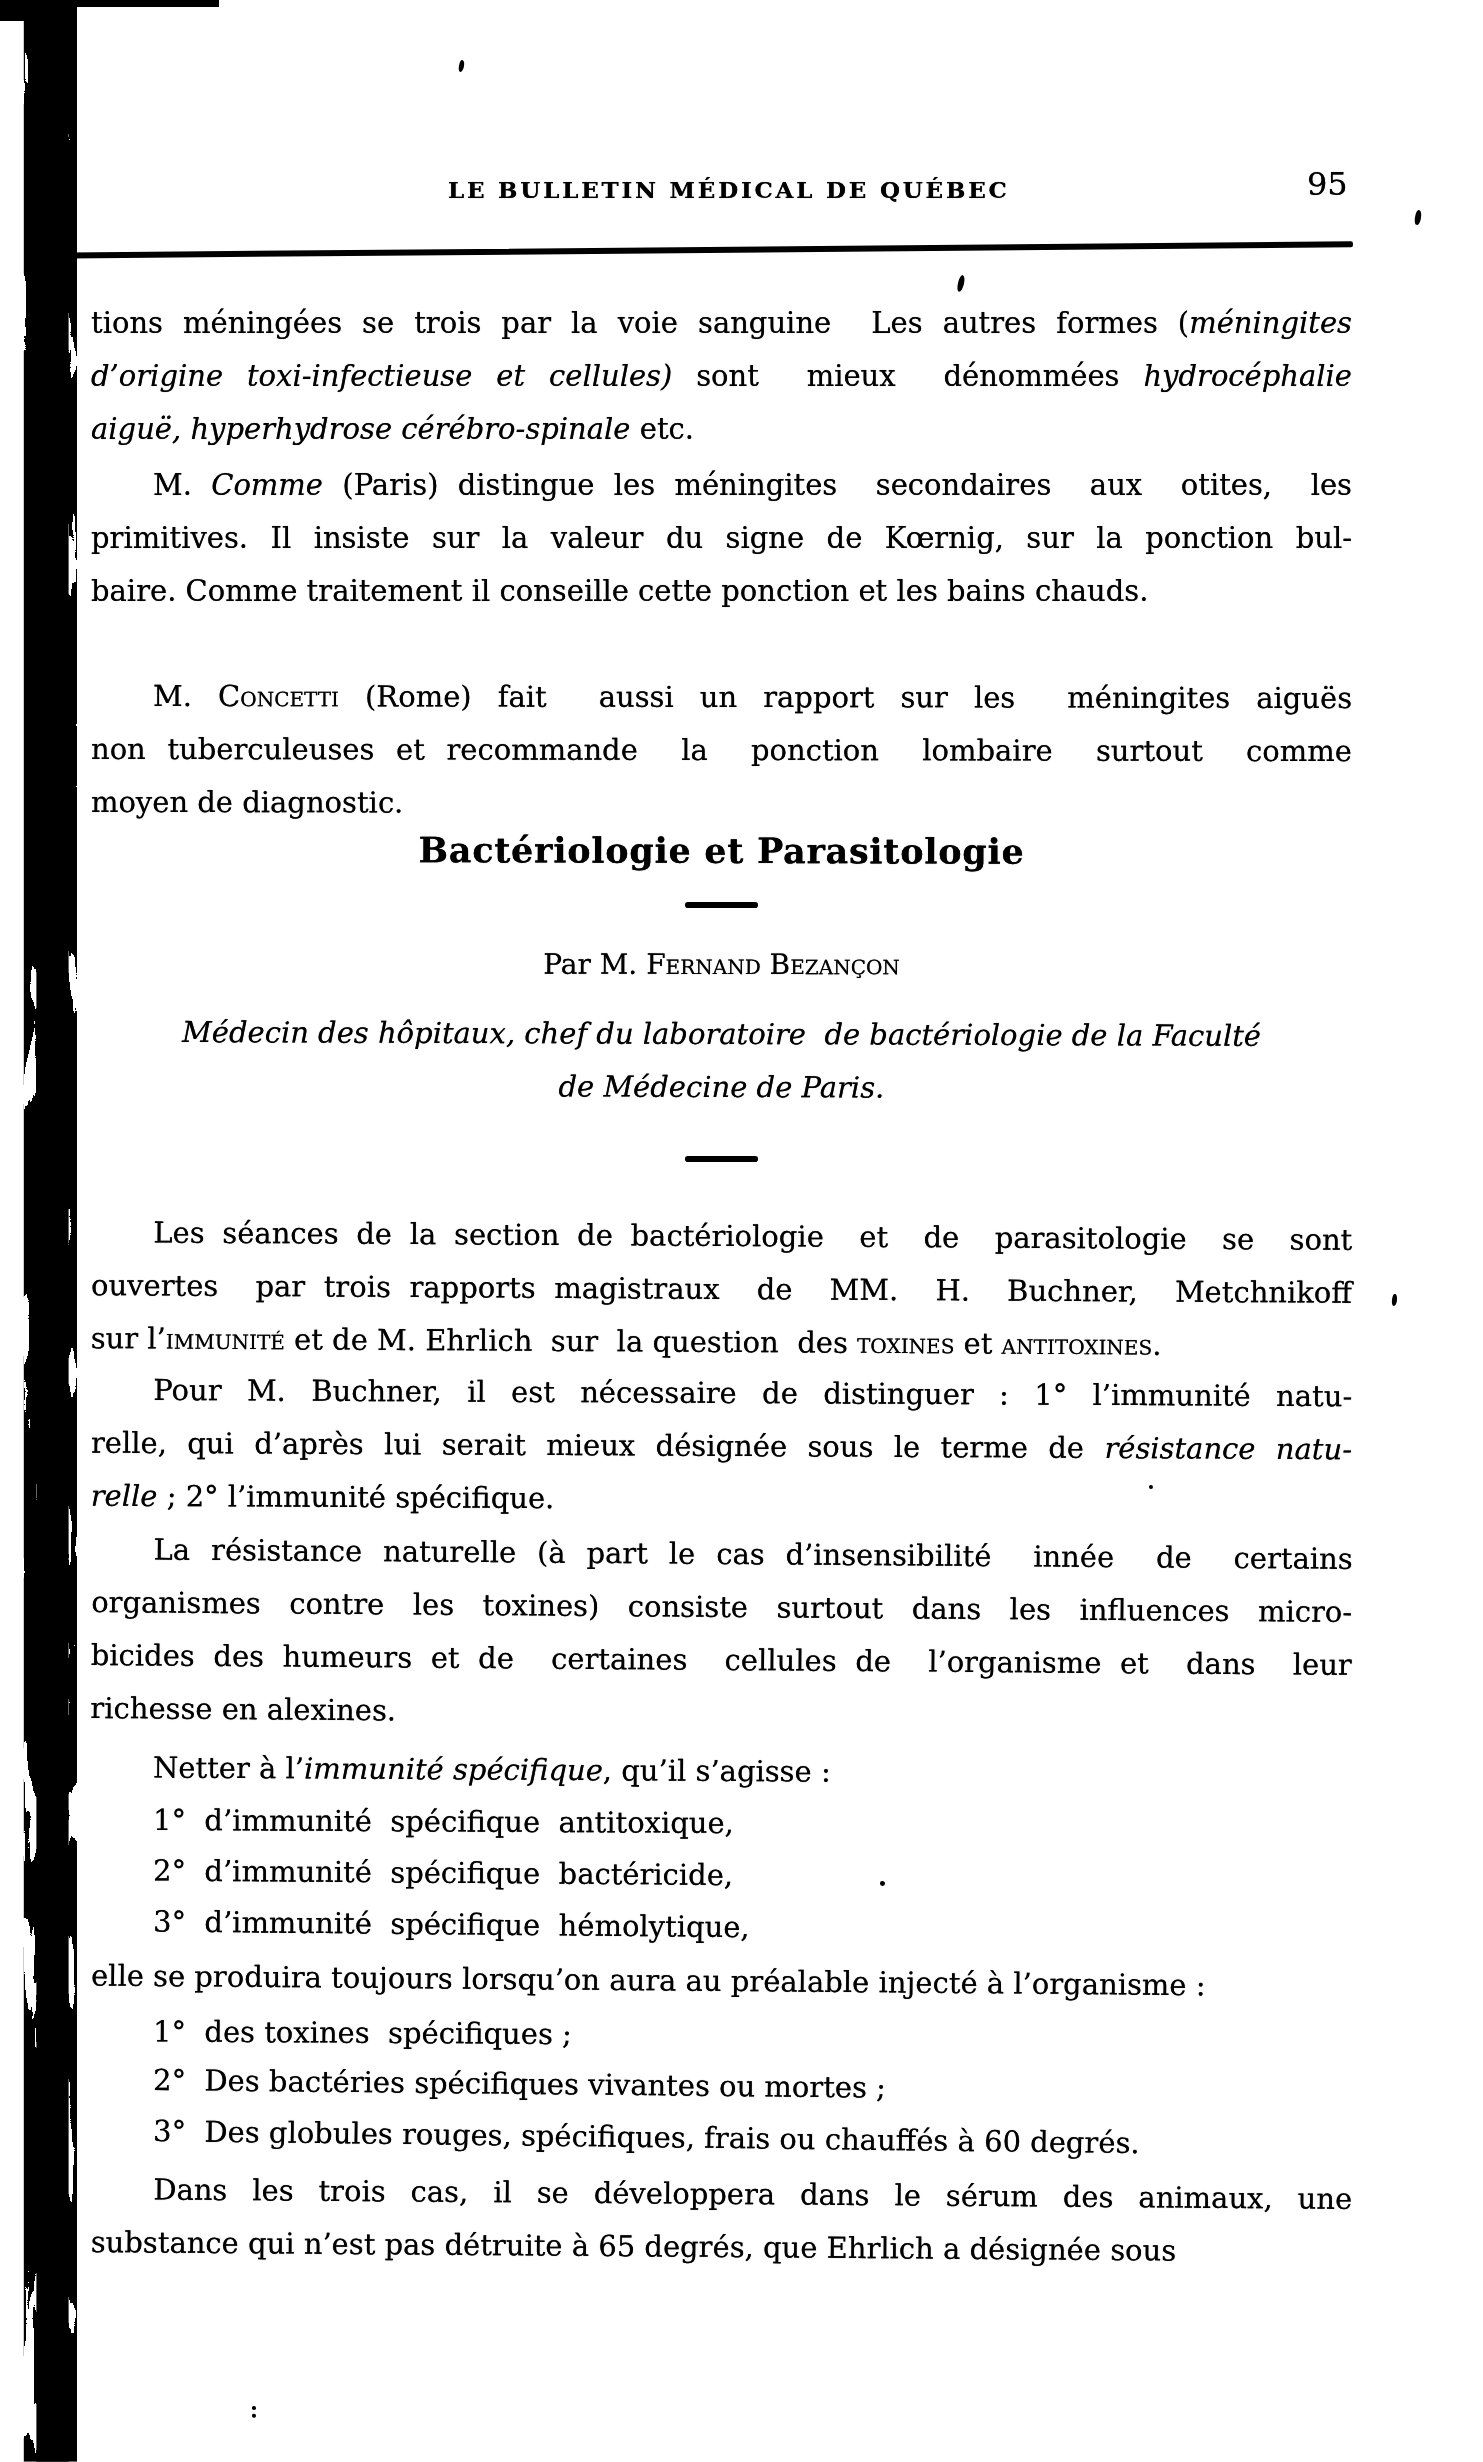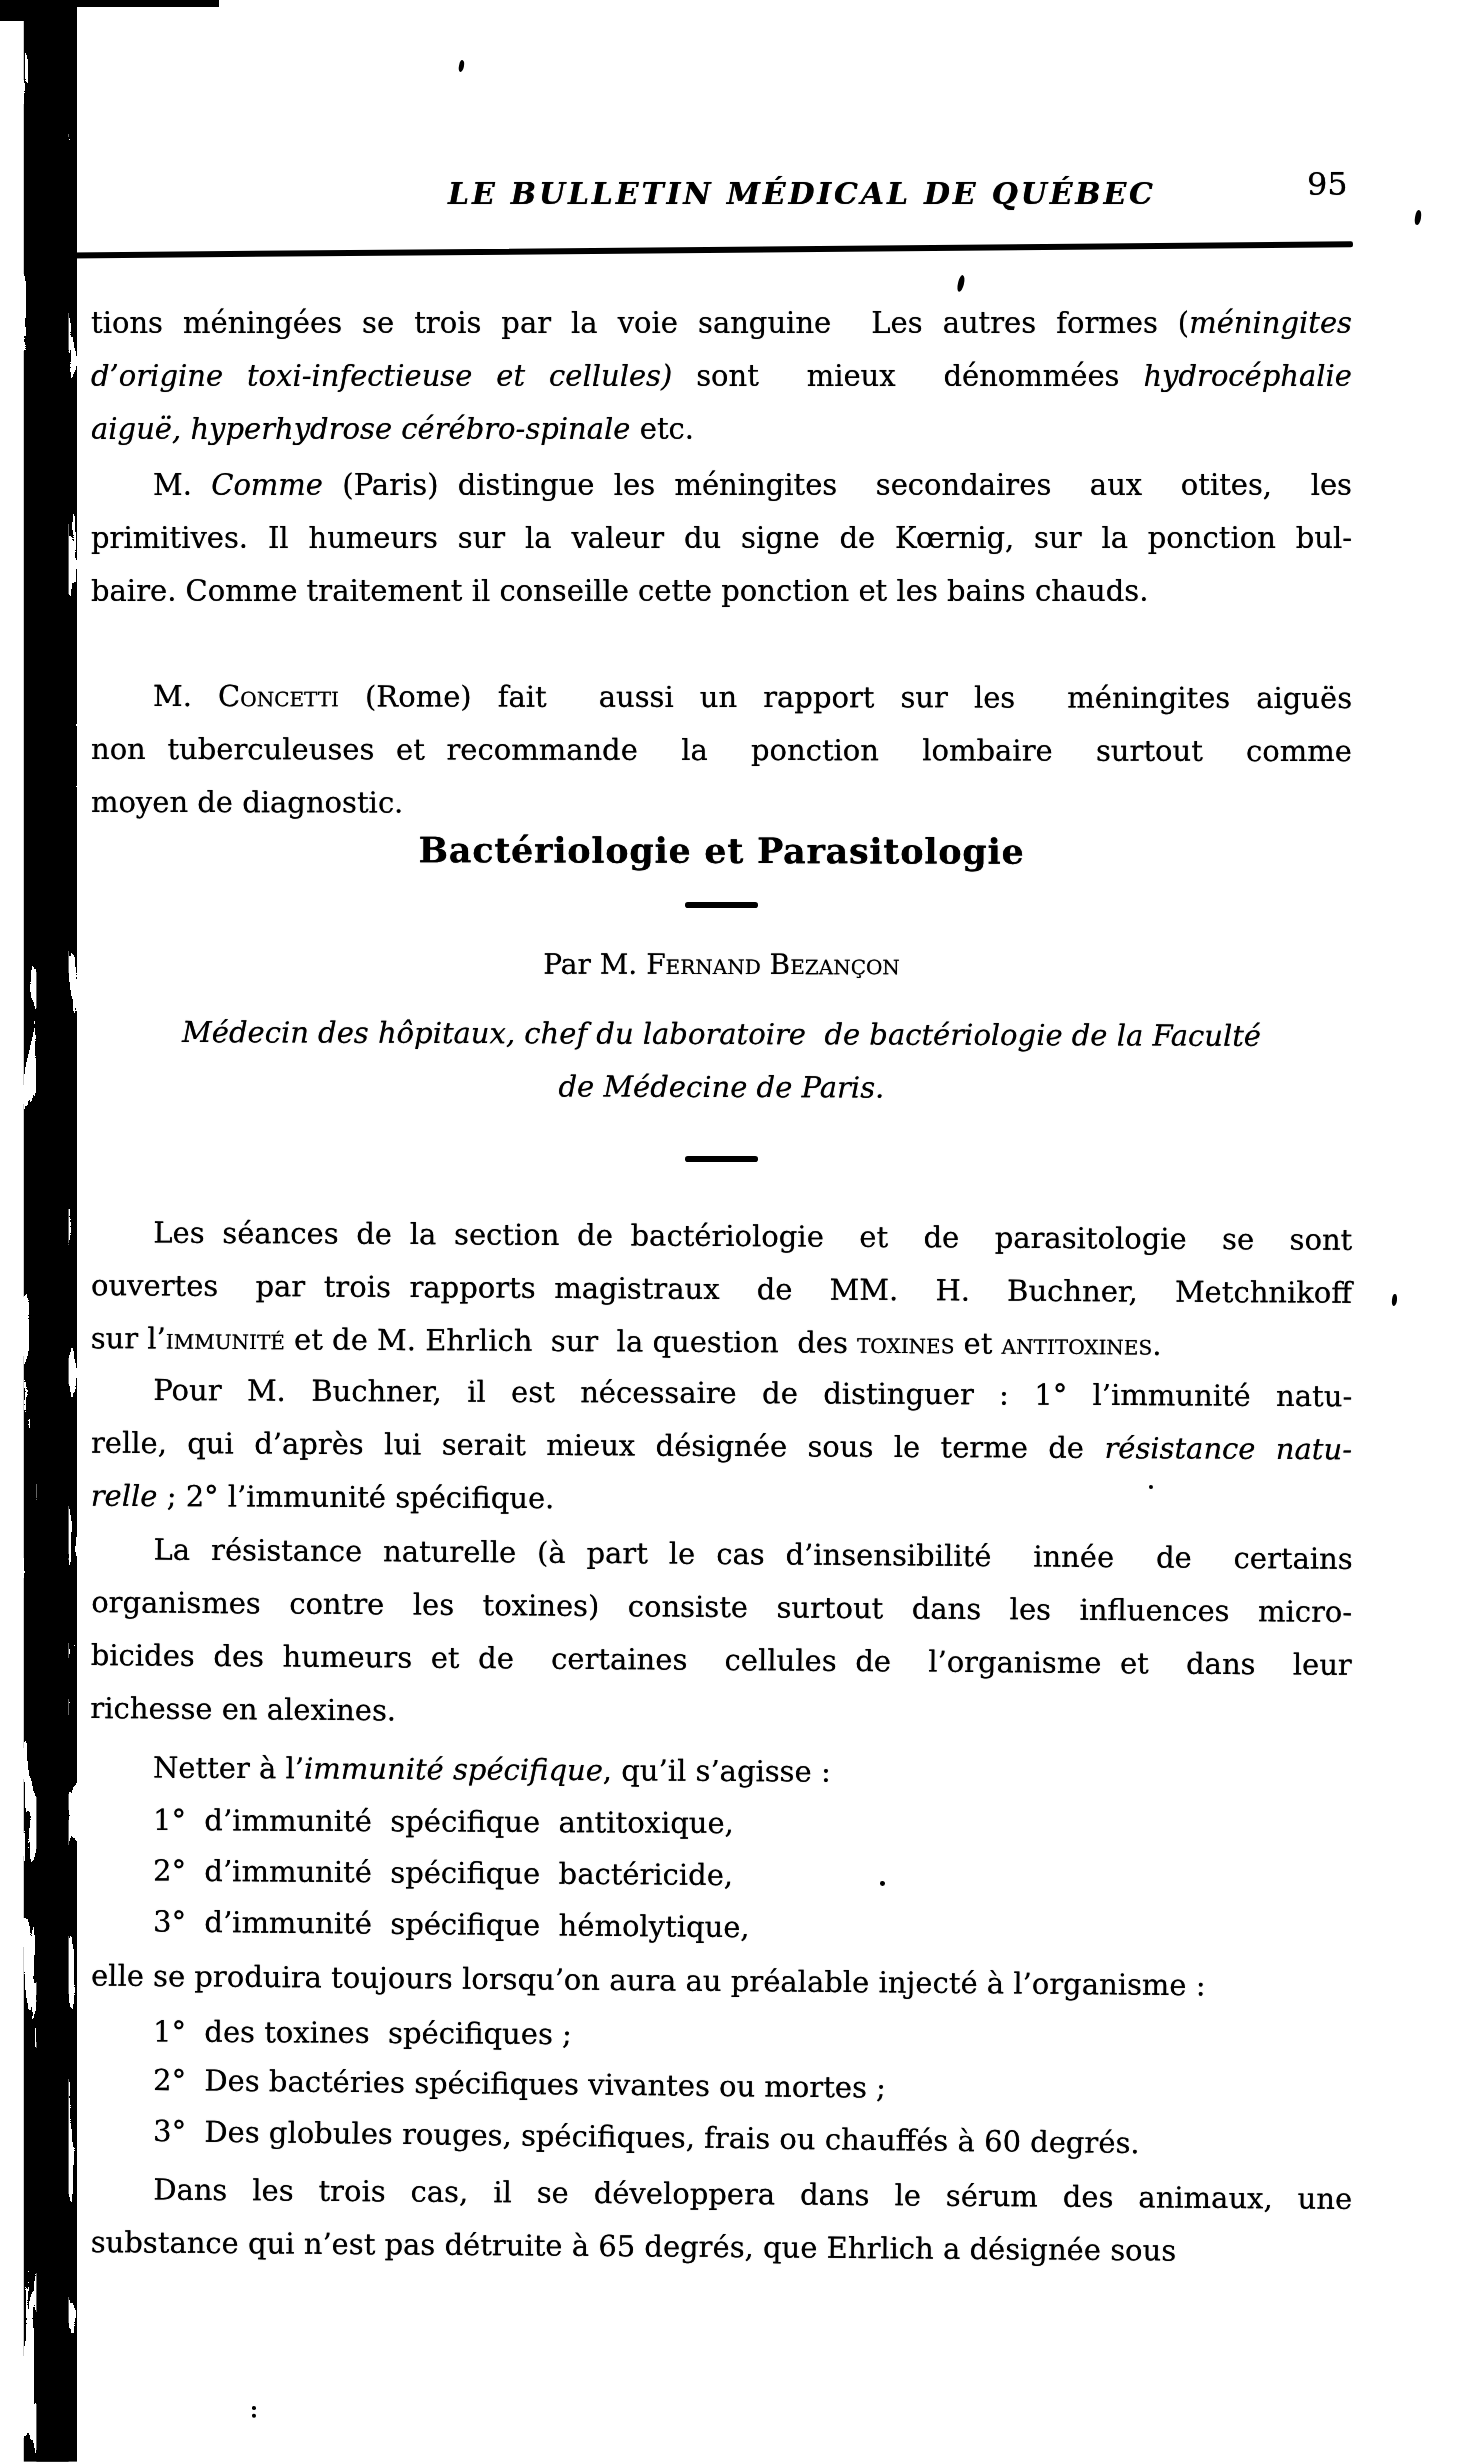--- a/index.html
+++ b/index.html
@@ -11,22 +11,22 @@
   }
   
   .noise-band { position:absolute; left:0; top:0; pointer-events:none; }
   .top-strip  { position:absolute; left:0; top:0; width:219px; height:7px; background:#000; }
   .corner-block { position:absolute; left:0; top:0; width:73px; height:21px; background:#000; }
   .corner-block2 { position:absolute; left:31px; top:0; width:43px; height:67px; background:#000; }
   .speck { position:absolute; background:#000; border-radius:45% 55% 50% 50%; }
   
   .journal-title {
     position:absolute; left:448px; top:176px;
-    font-size:30px; font-weight:bold; letter-spacing:2.8px;
-    white-space:nowrap; text-shadow:0 0 0.7px rgba(0,0,0,.85);font-style:italic;
+    font-size:23px; font-weight:bold; letter-spacing:2.8px;
+    white-space:nowrap; text-shadow:0 0 0.7px rgba(0,0,0,.85);
   }
   .page-number {
     position:absolute; left:1307px; top:165px;
     font-size:32px; text-shadow:0 0 0.7px rgba(0,0,0,.85);text-align:right;
   }
   .header-rule {
     position:absolute; left:42px; top:247px; width:1311px; height:6.3px;
     background:#000; transform:rotate(-0.5deg); border-radius:2.1px;
   }
   
@@ -102,21 +102,21 @@
   <div class="header-rule"></div>
 
   <div id="doc-blocks">
       <div class="block para" style="top: 297px;">
         <div class="line"><span class="r">tions méningées se trois par la voie sanguine  Les autres formes (</span><span class="i">méningites</span></div>
         <div class="line"><span class="i">d’origine toxi-infectieuse et cellules)</span><span class="r"> sont  mieux  dénommées </span><span class="i">hydrocéphalie</span></div>
         <div class="line last"><span class="i">aiguë, hyperhydrose cérébro-spinale</span><span class="r"> etc.</span></div>
       </div>
       <div class="block para indent" style="top: 459px;">
         <div class="line"><span class="r">M. </span><span class="i">Comme</span><span class="r"> (Paris) distingue les méningites  secondaires  aux  otites,  les</span></div>
-        <div class="line"><span class="r">primitives. Il humeurs sur la valeur du signe de Kœrnig, sur la ponction bul-</span></div>
+        <div class="line"><span class="r">primitives. Il insiste sur la valeur du signe de Kœrnig, sur la ponction bul-</span></div>
         <div class="line last"><span class="r">baire. Comme traitement il conseille cette ponction et les bains chauds.</span></div>
       </div>
       <div class="block para indent" style="top: 671px; transform: rotate(0.1deg);">
         <div class="line"><span class="r">M. </span><span class="sc">Concetti</span><span class="r"> (Rome) fait  aussi un rapport sur les  méningites aiguës</span></div>
         <div class="line"><span class="r">non tuberculeuses et recommande  la  ponction  lombaire  surtout  comme</span></div>
         <div class="line last"><span class="r">moyen de diagnostic.</span></div>
       </div>
       <div class="block heading" style="top: 830px; transform: rotate(0.15deg);">Bactériologie et Parasitologie</div>
       <div class="rule-short" style="top: 902px;"></div>
       <div class="block byline" style="top: 947px; transform: rotate(0.1deg);"><span class="r">Par M. </span><span class="sc">Fernand Bezançon</span></div>

